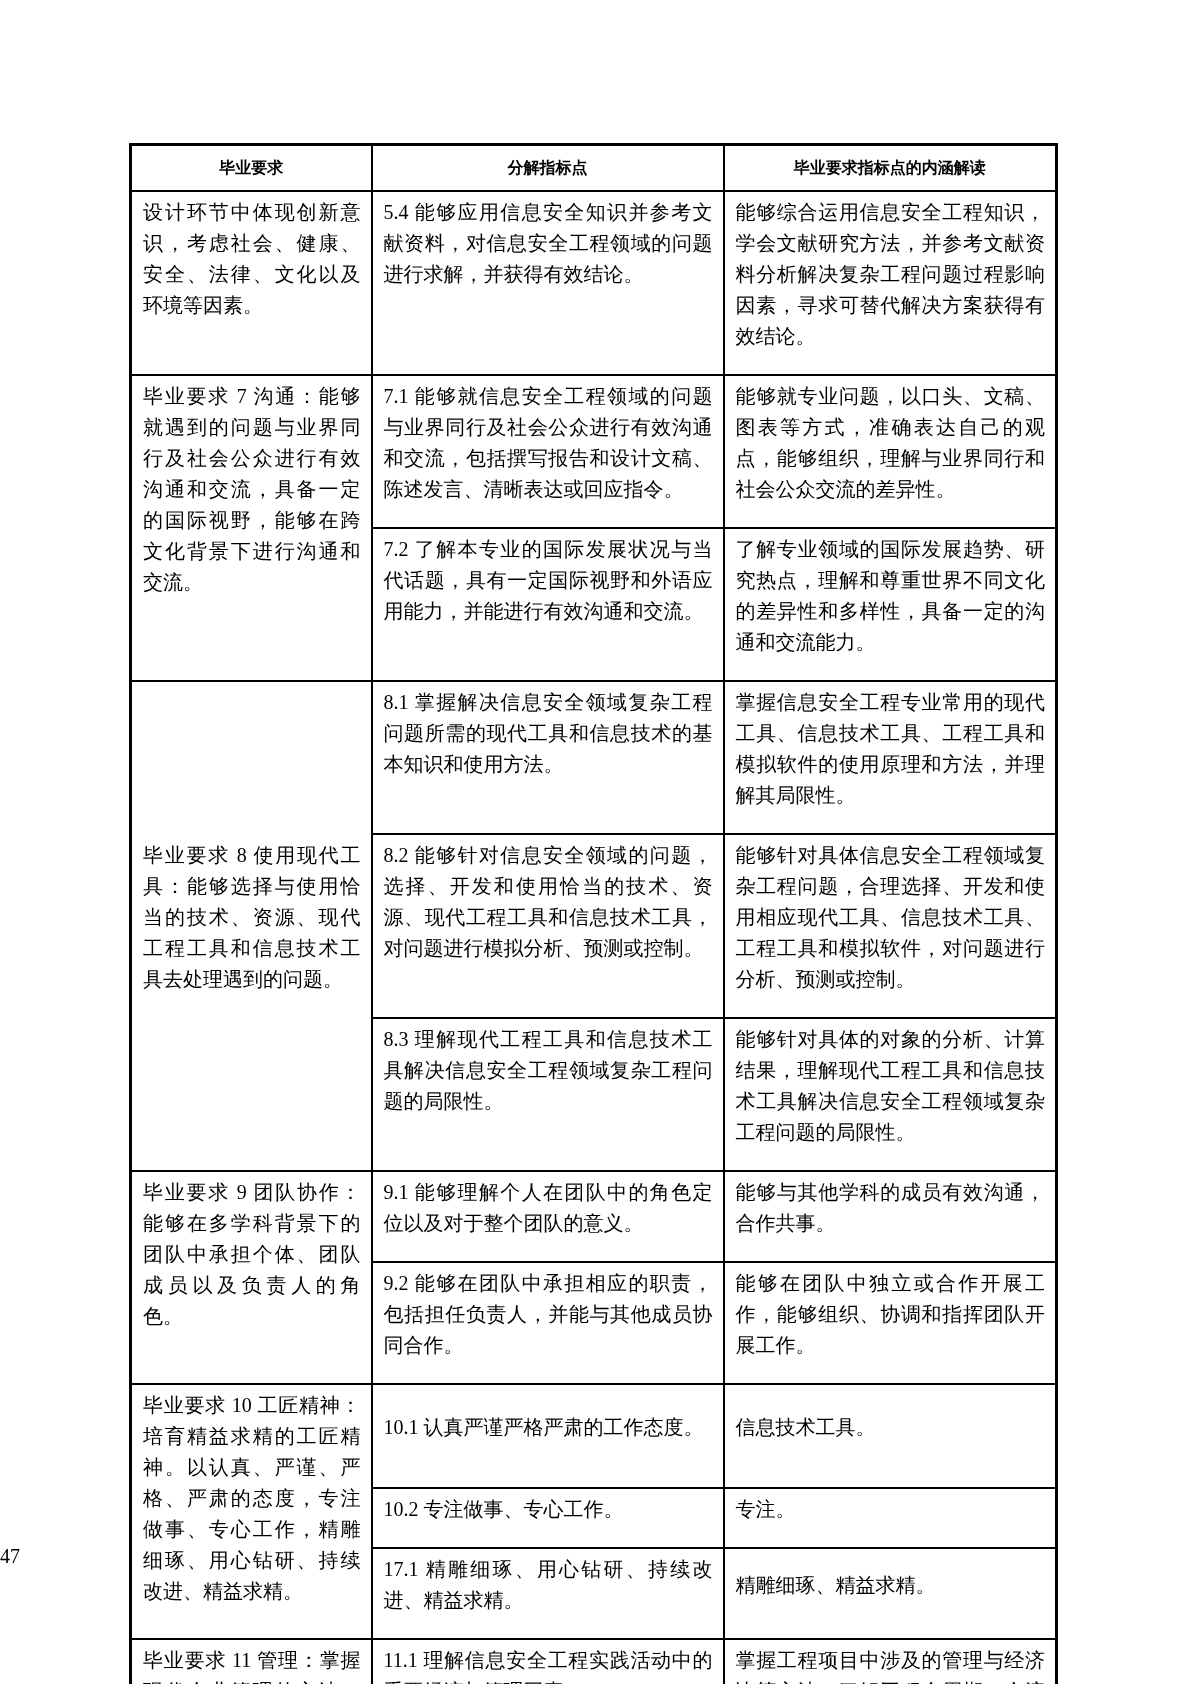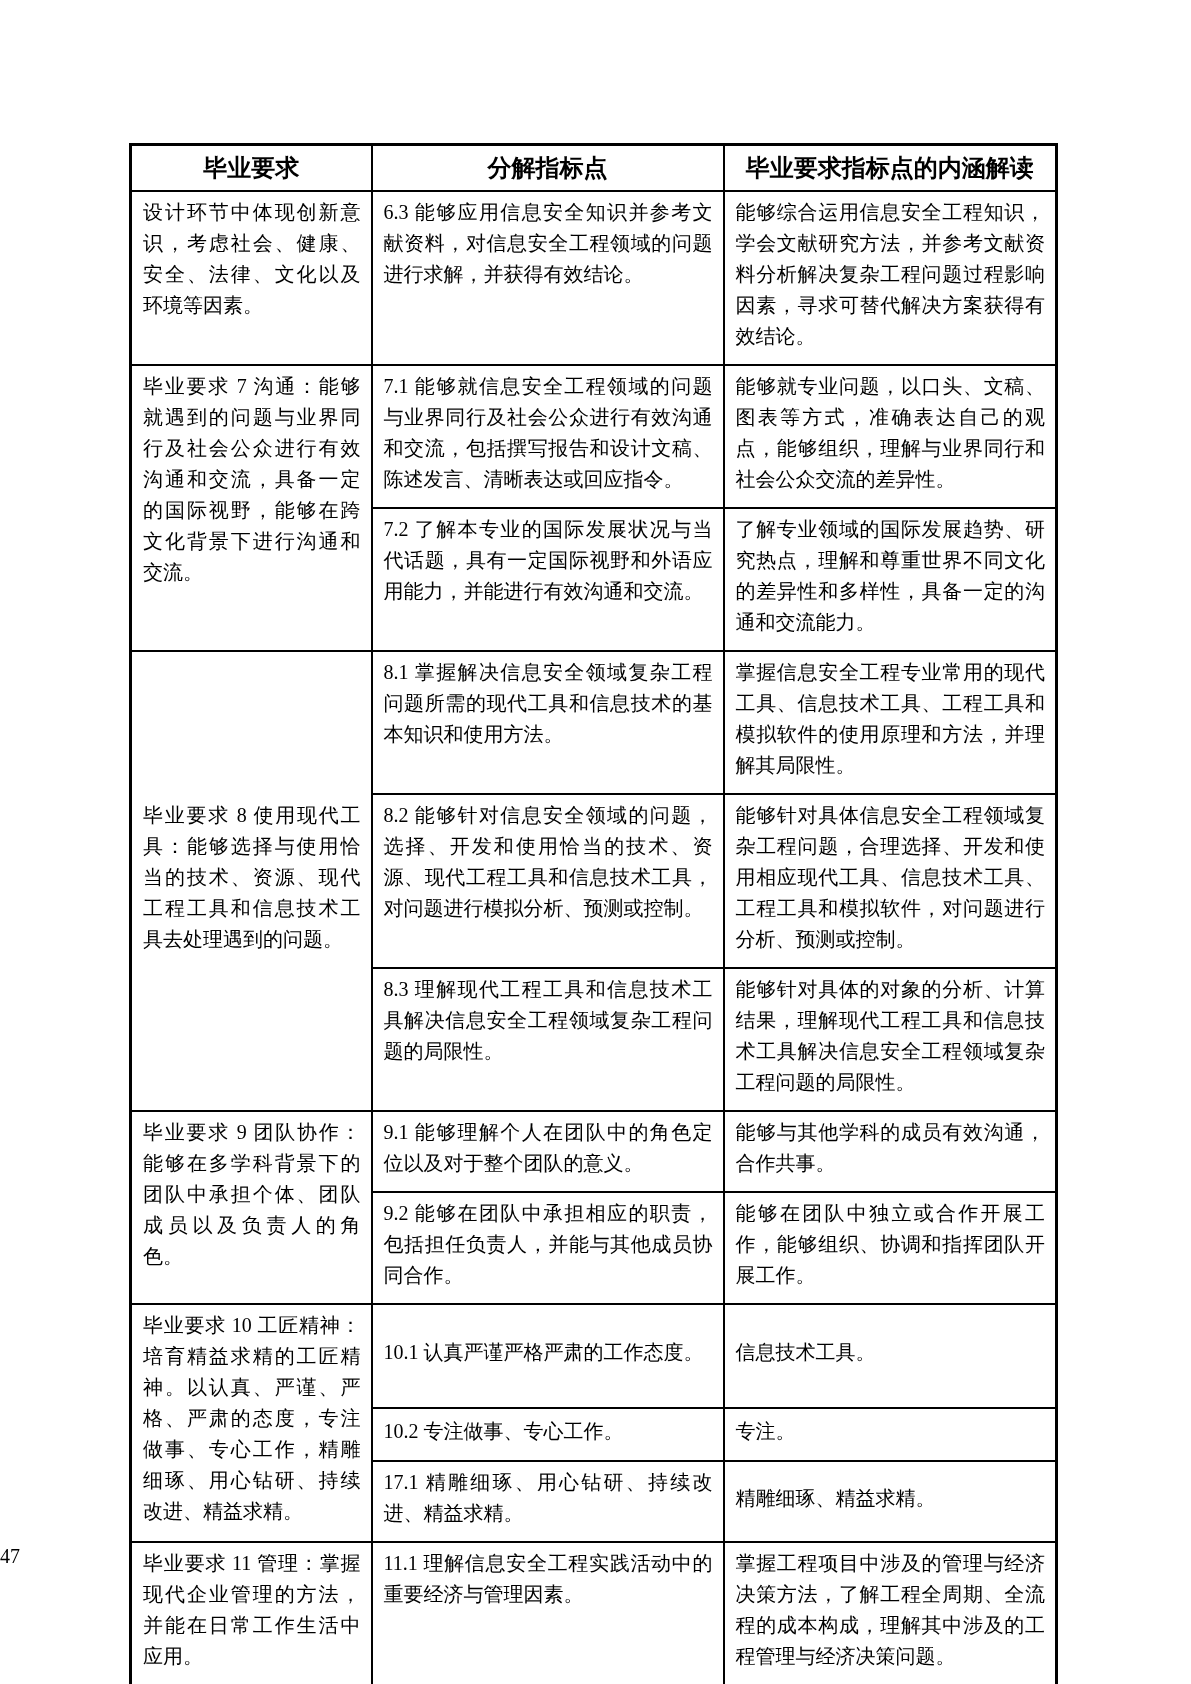--- a/index.html
+++ b/index.html
@@ -23,33 +23,33 @@
     border-collapse: collapse;
     table-layout: fixed;
     border: 3px solid #000;
   }
   col.c1 { width: 241px; }
   col.c2 { width: 352px; }
   col.c3 { width: 333px; }
   .req-table th {
     border: 2px solid #000;
     font-weight: bold;
-    font-size: 24px;
+    font-size: 16px;
     vertical-align: middle;
     height: 40px;
     padding: 2px 12px;
   }
   .req-table td {
     border: 2px solid #000;
     font-size: 20px;
     line-height: 31px;
     text-align: justify;
     text-justify: inter-ideograph;
     vertical-align: top;
-    padding: 5px 10px 12px 11px;
+    padding: 5px 10px 22px 11px;
     overflow: hidden;
   }
   .req-table td.vmid { vertical-align: middle; }
   .page-number {
     position: absolute;
     top: 1545px;
     left: 0;
     width: 100%;
     text-align: left;
     font-size: 20px;
@@ -70,21 +70,21 @@
       <tr>
         <th>毕业要求</th>
         <th>分解指标点</th>
         <th>毕业要求指标点的内涵解读</th>
       </tr>
     </thead>
     <tbody>
 
       <tr style="height:158px">
         <td rowspan="1">设计环节中体现创新意识，考虑社会、健康、安全、法律、文化以及环境等因素。</td>
-        <td>6.3 能够应用信息安全知识并参考文献资料，对信息安全工程领域的问题进行求解，并获得有效结论。</td>
+        <td>5.4 能够应用信息安全知识并参考文献资料，对信息安全工程领域的问题进行求解，并获得有效结论。</td>
         <td>能够综合运用信息安全工程知识，学会文献研究方法，并参考文献资料分析解决复杂工程问题过程影响因素，寻求可替代解决方案获得有效结论。</td>
       </tr>
 
       <tr style="height:124px">
         <td rowspan="2">毕业要求 7 沟通：能够就遇到的问题与业界同行及社会公众进行有效沟通和交流，具备一定的国际视野，能够在跨文化背景下进行沟通和交流。</td>
         <td>7.1 能够就信息安全工程领域的问题与业界同行及社会公众进行有效沟通和交流，包括撰写报告和设计文稿、陈述发言、清晰表达或回应指令。</td>
         <td>能够就专业问题，以口头、文稿、图表等方式，准确表达自己的观点，能够组织，理解与业界同行和社会公众交流的差异性。</td>
       </tr>
       <tr style="height:126px">
         <td>7.2 了解本专业的国际发展状况与当代话题，具有一定国际视野和外语应用能力，并能进行有效沟通和交流。</td>

